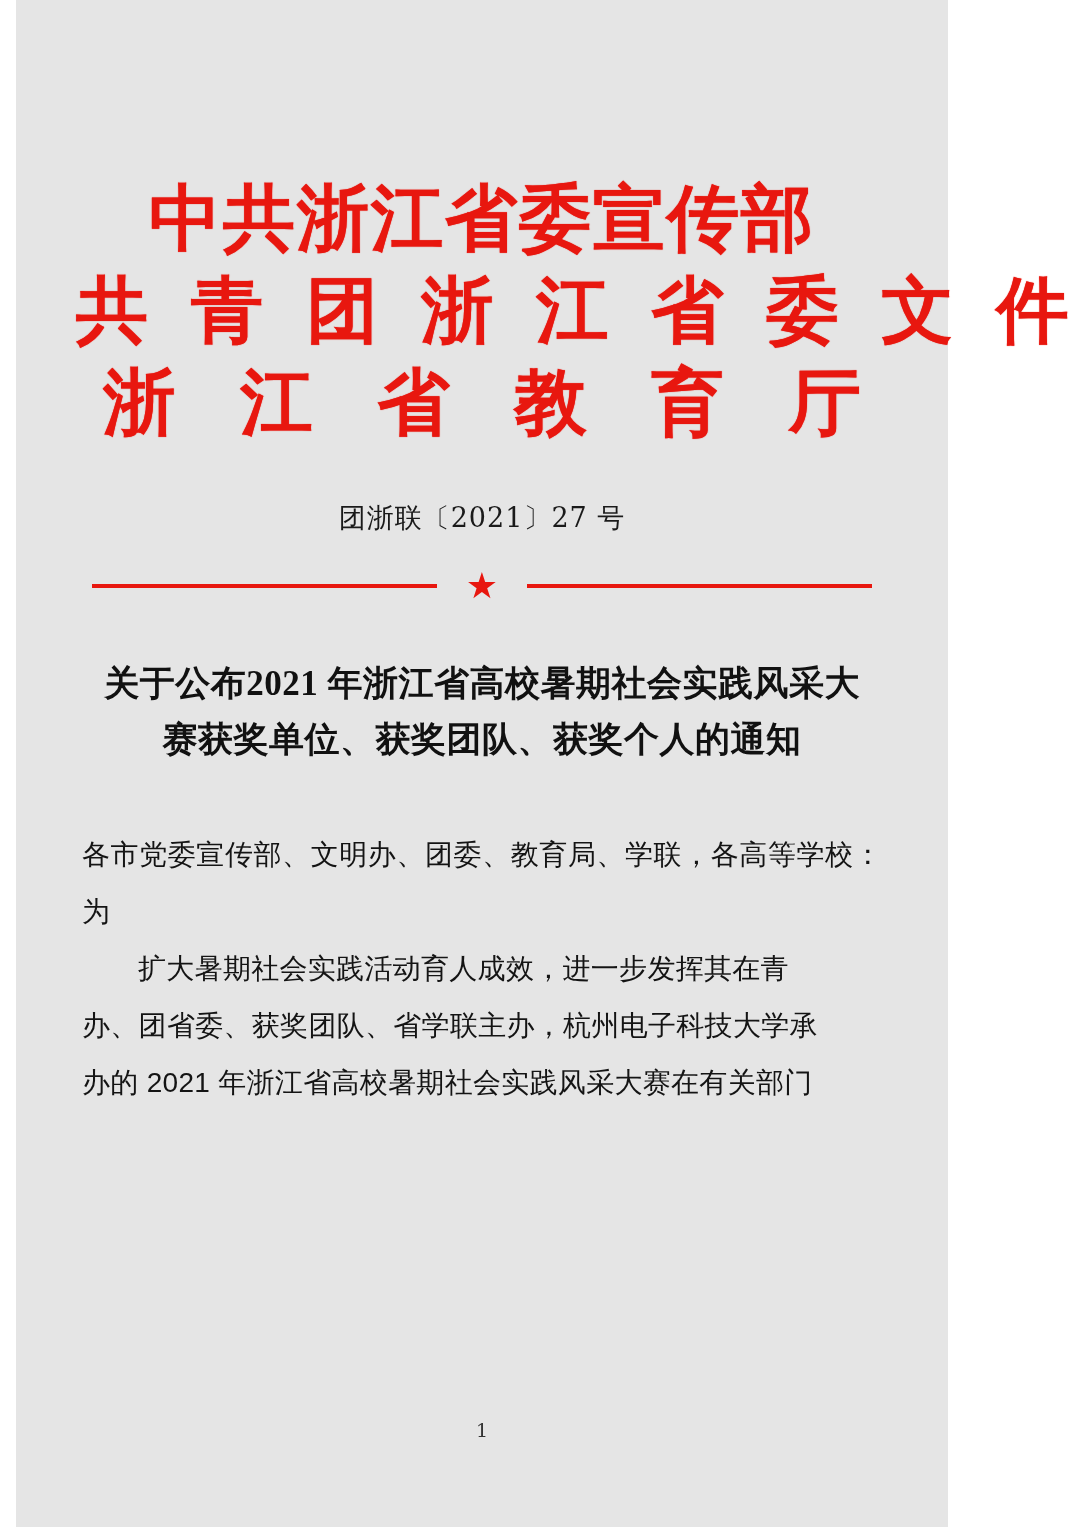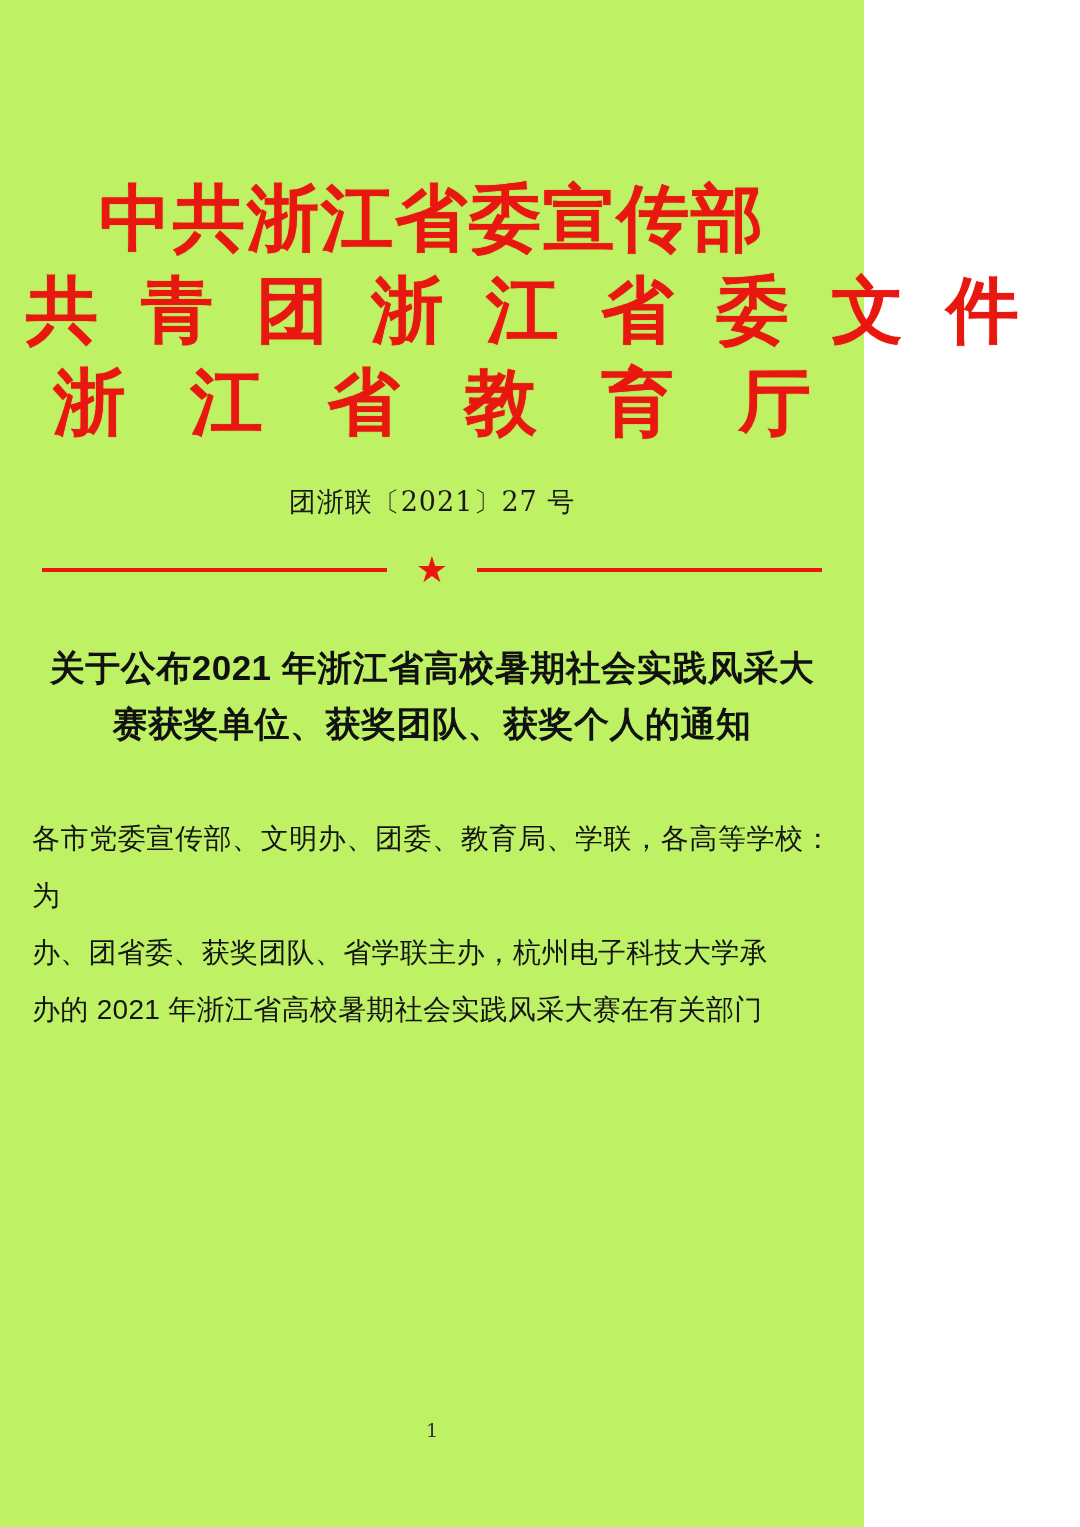--- a/index.html
+++ b/index.html
@@ -10,25 +10,25 @@
   body {
     width: 1080px;
     height: 1527px;
     position: relative;
     font-family: "DejaVu Serif", "Liberation Serif", serif;
     overflow: hidden;
   }
 
   .page {
     position: absolute;
-    left: 0;
+    left: 16px;
     top: 0;
-    width: 864px;
+    width: 932px;
     height: 1527px;
-    background: #bef264;
+    background: #e5e5e5;
   }
 
   
   .letterhead {
     margin: 0 auto;
     padding-top: 172px;
     width: 830px;
     text-align: center;
   }
 
@@ -43,21 +43,21 @@
     text-shadow: 0 0 1px #e8170f;
   }
   .lh-line.spread-1 { letter-spacing: 2px; font-size: 72px; }
   .lh-line.spread-2 { letter-spacing: 26px; padding-left: 26px; font-size: 72px;}
   .lh-line.spread-3 { letter-spacing: 9px; padding-left: 9px; font-size: 72px;}
   .lh-line.spread-4 { letter-spacing: 20px; padding-left: 20px; font-size: 72px;}
   .lh-line.spread-5 { letter-spacing: 6px; padding-left: 6px; font-size: 72px;}
 
   
   .doc-number {
-    margin-top: 36px;
+    margin-top: 52px;
     text-align: center;
     font-size: 27px;
     color: #1a1a1a;
     letter-spacing: 1px;
     font-family: "DejaVu Serif", "Liberation Serif", serif;
   }
 
   
   .separator {
     margin: 34px auto 0 auto;
@@ -86,21 +86,21 @@
   
   .doc-title {
     margin: 52px auto 6px auto;
     width: 790px;
     text-align: center;
     font-size: 35px;
     font-weight: 700;
     line-height: 56px;
     color: #111111;
     letter-spacing: 0.5px;
-    font-family: Liberation Sans, sans-serif;
+    font-family: Liberation Serif, serif;
   }
 
   
   .body-text {
     margin: 58px auto 0 auto;
     width: 800px;
     font-size: 28px;
     line-height: 57px;
     color: #141414;
     text-align: justify;
@@ -143,19 +143,20 @@
   <div class="separator">
     <div class="sep-bar sep-left"></div>
     <div class="sep-star">★</div>
     <div class="sep-bar sep-right"></div>
   </div>
 
   <div class="doc-title">关于公布2021 年浙江省高校暑期社会实践风采大赛获奖单位、获奖团队、获奖个人的通知</div>
 
   <div class="body-text">
     <p>各市党委宣传部、文明办、团委、教育局、学联，各高等学校：   为</p>
+    <p class="indent" style="padding-left: 56px;">扩大暑期社会实践活动育人成效，进一步发挥其在青</p>
     <p>办、团省委、获奖团队、省学联主办，杭州电子科技大学承</p>
     <p>办的 2021 年浙江省高校暑期社会实践风采大赛在有关部门</p>
   </div>
 
   <div class="page-number">1</div>
 
 </div>
 
 </body></html>

